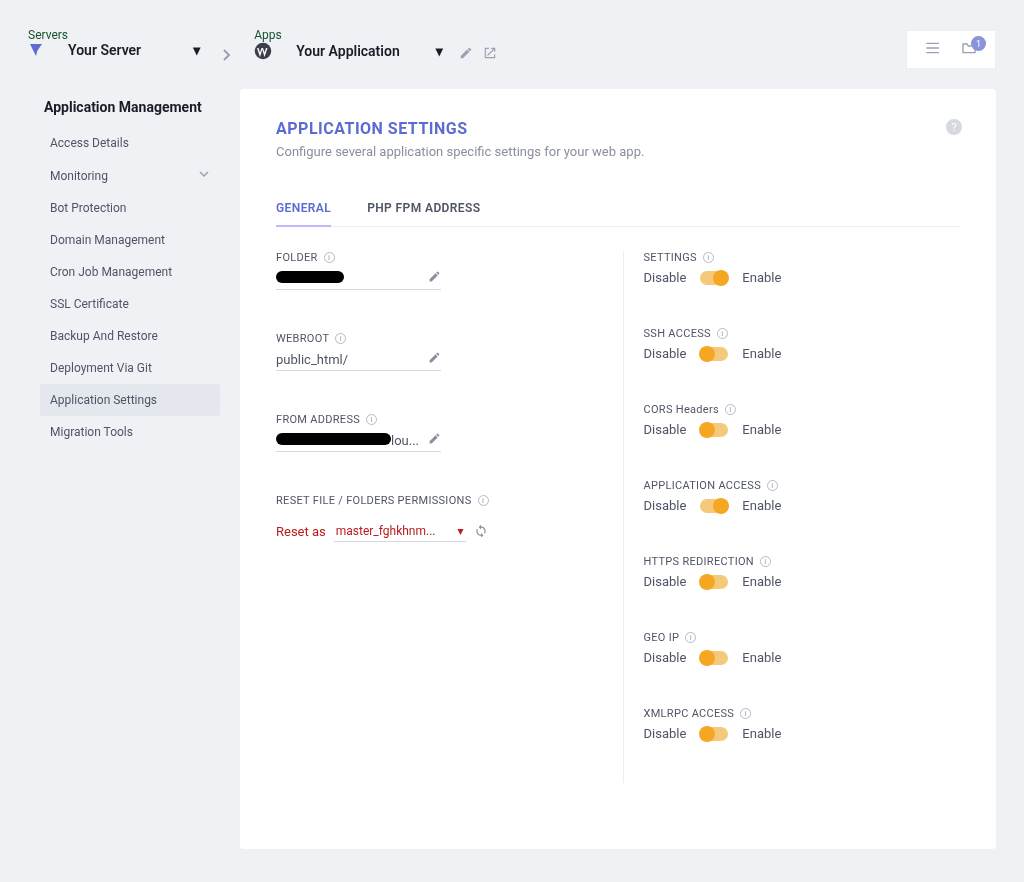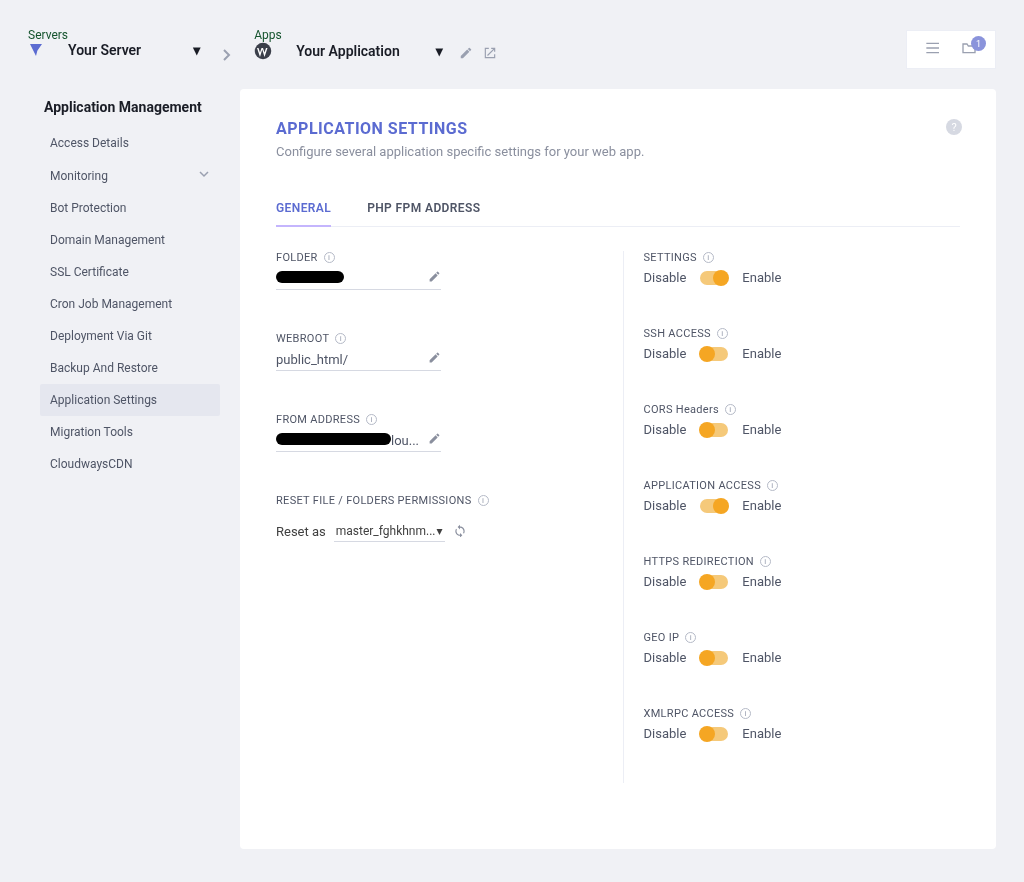--- a/index.html
+++ b/index.html
@@ -204,26 +204,26 @@
     display:inline-block;
     background:#000;
     border-radius:8px;
     height:12px;
   }
   .edit-btn { color:#8a8f9e; cursor:pointer; }
   .block { margin-bottom: 42px; }
   .block.sm { margin-bottom: 36px; }
   .reset-row {
     display:flex; align-items:center; gap:8px;
-    font-size:13px; color:#404040; margin-top:14px;
+    font-size:13px; color:#b91c1c; margin-top:14px;
   }
   .reset-select {
     border-bottom: 1px solid #d6d9e2;
     padding: 3px 2px;
-    display:flex; align-items:flex-end; gap:1px;
+    display:flex; align-items:flex-end; gap:22px;
     cursor:pointer;
     font-size:12px;
   }
   .refresh { color:#8a8f9e; cursor:pointer; }
   
   .toggle-block { margin-bottom: 42px; }
   .toggle-row {
     display:flex; align-items:center; gap:14px;
     font-size:13px; color:#4f5566; margin-top:6px;
   }
@@ -311,39 +311,36 @@
             <path fill="none" stroke="#9aa0b0" stroke-width="1.5" d="M2 4 L6 8 L10 4"></path>
           </svg></span>
     </div>
     <div class="side-item">
         <span>Bot Protection</span>
       </div>
     <div class="side-item">
         <span>Domain Management</span>
       </div>
     <div class="side-item">
+        <span>Cron Job Management</span>
+      </div>
+    <div class="side-item">
         <span>SSL Certificate</span>
       </div>
     <div class="side-item">
-        <span>Cron Job Management</span>
+        <span>Backup And Restore</span>
       </div>
     <div class="side-item">
         <span>Deployment Via Git</span>
-      </div>
-    <div class="side-item">
-        <span>Backup And Restore</span>
       </div>
     <div class="side-item active">
         <span>Application Settings</span>
       </div>
     <div class="side-item">
         <span>Migration Tools</span>
-      </div>
-    <div class="side-item">
-        <span>CloudwaysCDN</span>
       </div>
   </div>
 
   <div class="panel">
     <div class="help-q">?</div>
     <div class="panel-title">APPLICATION SETTINGS</div>
     <div class="panel-sub">Configure several application specific settings for your web app.</div>
 
     <div class="tabs">
       <div class="tab active">GENERAL</div>

